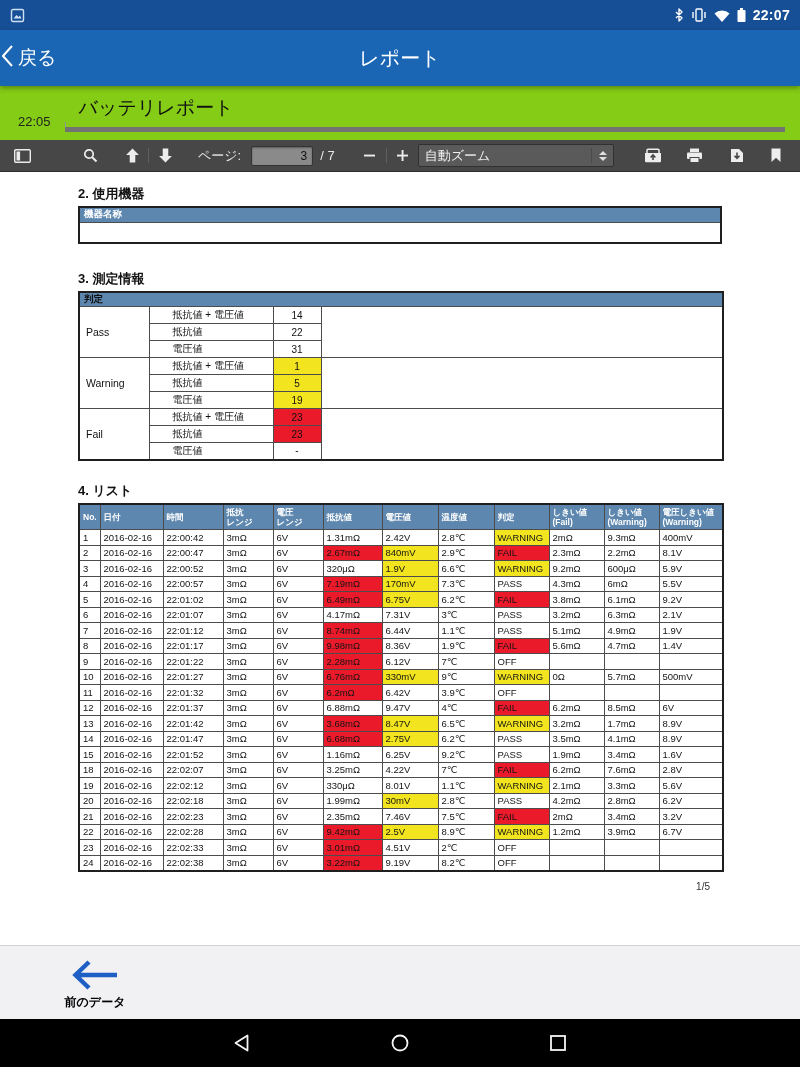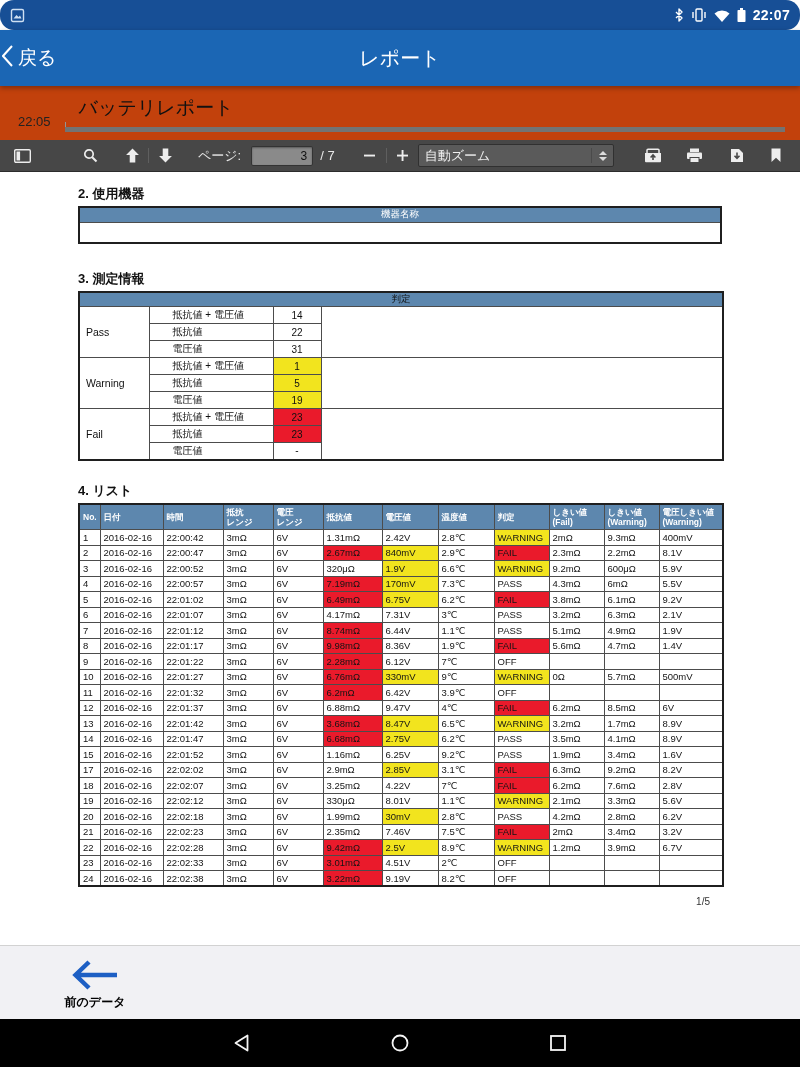--- a/index.html
+++ b/index.html
@@ -2,35 +2,35 @@
 <html><head>
 <meta charset="utf-8">
 <style>
   * { margin:0; padding:0; box-sizing:border-box; }
   html,body { width:800px; height:1067px; overflow:hidden; background:#000;
     font-family:"Liberation Sans","DejaVu Sans",sans-serif; }
   .screen { position:relative; width:800px; height:1067px; background:#fff; }
 
   
   .status-bar { height:30px; background:#174f96; display:flex; 
-    padding:8px 10px; color:#fff;border-radius:14px; }
+    padding:8px 10px; color:#fff; }
   .sb-left { display:flex; align-items:center; }
   .sb-right { margin-left:auto; display:flex; align-items:center; gap:7px; }
   .sb-time { font-size:14px; font-weight:bold; letter-spacing:.3px; }
   .sb-icon svg { display:block; }
 
   
   .app-bar { height:56px; background:#1b66b4; position:relative; display:flex;
     align-items:center; color:#fff; box-shadow:0 2px 5px rgba(0,0,0,.35); z-index:5; }
   .back-btn { display:flex; align-items:center; gap:4px; font-size:19px;
     color:#fff; padding-left:2px; cursor:pointer; }
   .app-title { position:absolute; left:0; right:0; text-align:center; font-size:20px; }
 
   
-  .report-row { height:54px; background:#c2410c; display:flex; align-items:flex-end;
+  .report-row { height:54px; background:#84cc16; display:flex; align-items:flex-end;
     padding:0 15px 8px 18px; }
   .report-time { font-size:13px; color:#222; margin-right:14px; padding-bottom:3px; }
   .report-title-field { flex:1; border-bottom:5px solid #737373; position:relative;
     padding:0 0 6px 14px; }
   .report-title-field::before { content:""; position:absolute; left:0; bottom:0;
     width:1px; height:5px; background:#949494; }
   .report-title { font-size:19px; color:#111; }
 
   
   .pdf-toolbar { height:32px; background:#474747; border-bottom:1px solid #2c2c2c;
@@ -57,21 +57,21 @@
   .pdf-page { height:773px; background:#fff; overflow:hidden; position:relative; }
   .doc { margin-left:78px; width:644px; }
   .sec-heading { font-size:13px; font-weight:bold; color:#111; }
   .h2m { margin-top:13px; margin-bottom:3px; }
   .h3m { margin-top:26px; margin-bottom:3px; }
   .h4m { margin-top:21px; margin-bottom:3px; }
 
   table { border-collapse:collapse; table-layout:fixed; width:644px; }
   .t-outer { border:2px solid #1f1f1f; }
   th,td { border:1px solid #4c4c4c; overflow:hidden; white-space:nowrap; }
-  .blue-head { background:#5d87ae; color:#fff; font-weight:normal; text-align:center; }
+  .blue-head { background:#5d87ae; color:#fff; font-weight:bold; text-align:left; }
 
   .tbl-device .blue-head td { height:15px; font-size:9.5px; padding:0 4px; }
   .tbl-device .empty-row td { height:21px; background:#fff; }
 
   .tbl-judge td { font-size:10px; color:#111; vertical-align:middle; }
   .tbl-judge .head td { height:14px; font-size:9.5px; padding:0 4px; }
   .tbl-judge .jlabel { padding-left:6px; font-size:10.5px; }
   .tbl-judge .jcrit { padding-left:23px; height:17px; }
   .tbl-judge .jcount { text-align:center; }
 
@@ -546,34 +546,20 @@
               <td>6V</td>
               <td>1.16mΩ</td>
               <td>6.25V</td>
               <td>9.2℃</td>
               <td>PASS</td>
               <td>1.9mΩ</td>
               <td>3.4mΩ</td>
               <td>1.6V</td>
             </tr>
             <tr>
-              <td>17</td>
-              <td>2016-02-16</td>
-              <td>22:02:02</td>
-              <td>3mΩ</td>
-              <td>6V</td>
-              <td>2.9mΩ</td>
-              <td class="hl-yellow">2.85V</td>
-              <td>3.1℃</td>
-              <td class="hl-red">FAIL</td>
-              <td>6.3mΩ</td>
-              <td>9.2mΩ</td>
-              <td>8.2V</td>
-            </tr>
-            <tr>
               <td>18</td>
               <td>2016-02-16</td>
               <td>22:02:07</td>
               <td>3mΩ</td>
               <td>6V</td>
               <td>3.25mΩ</td>
               <td>4.22V</td>
               <td>7℃</td>
               <td class="hl-red">FAIL</td>
               <td>6.2mΩ</td>

